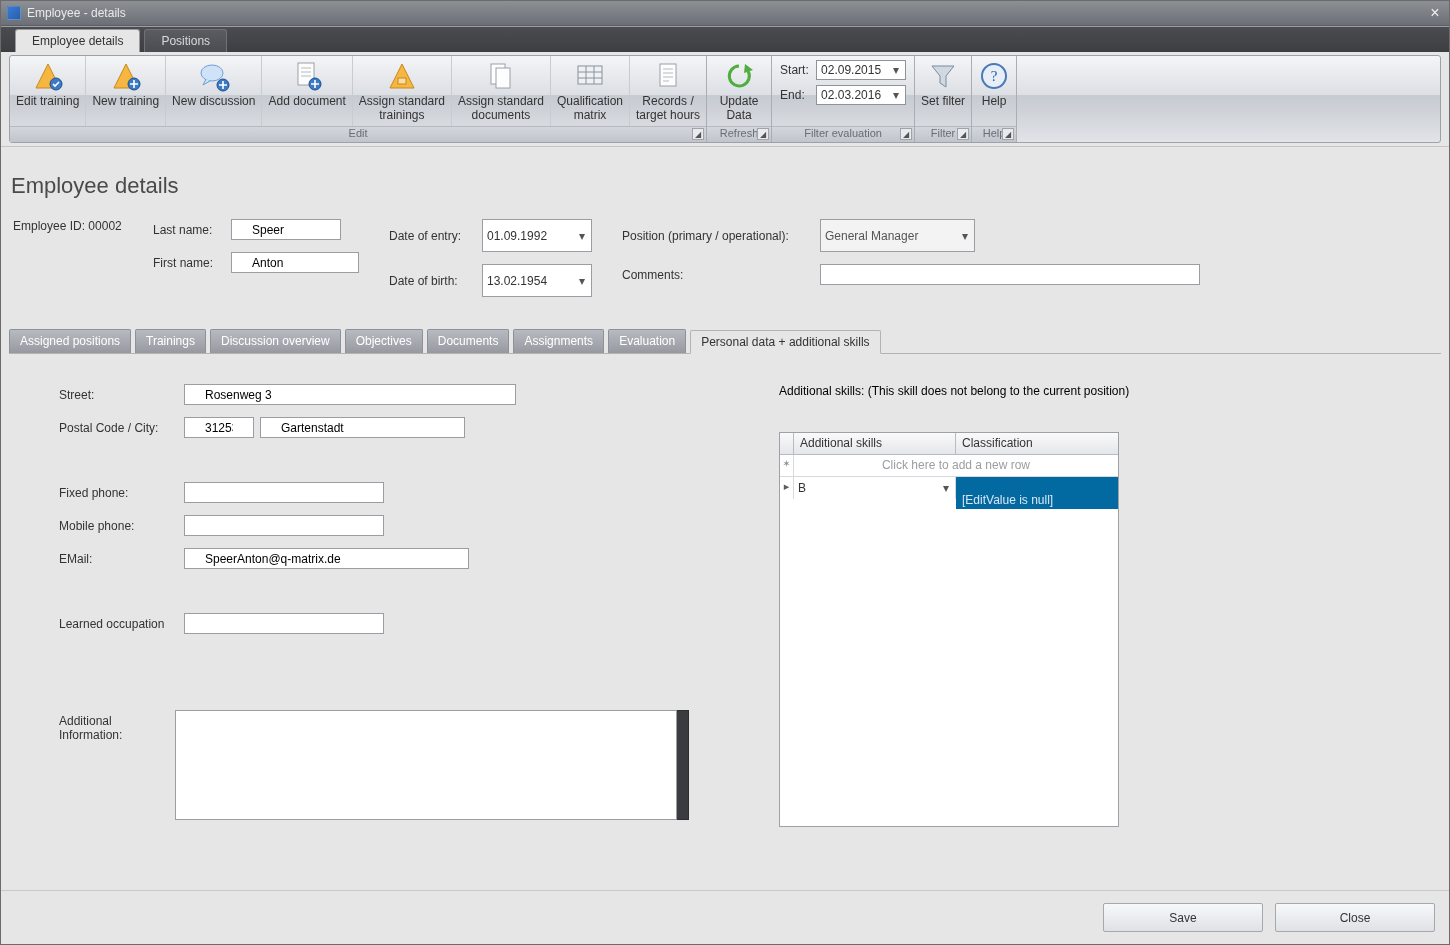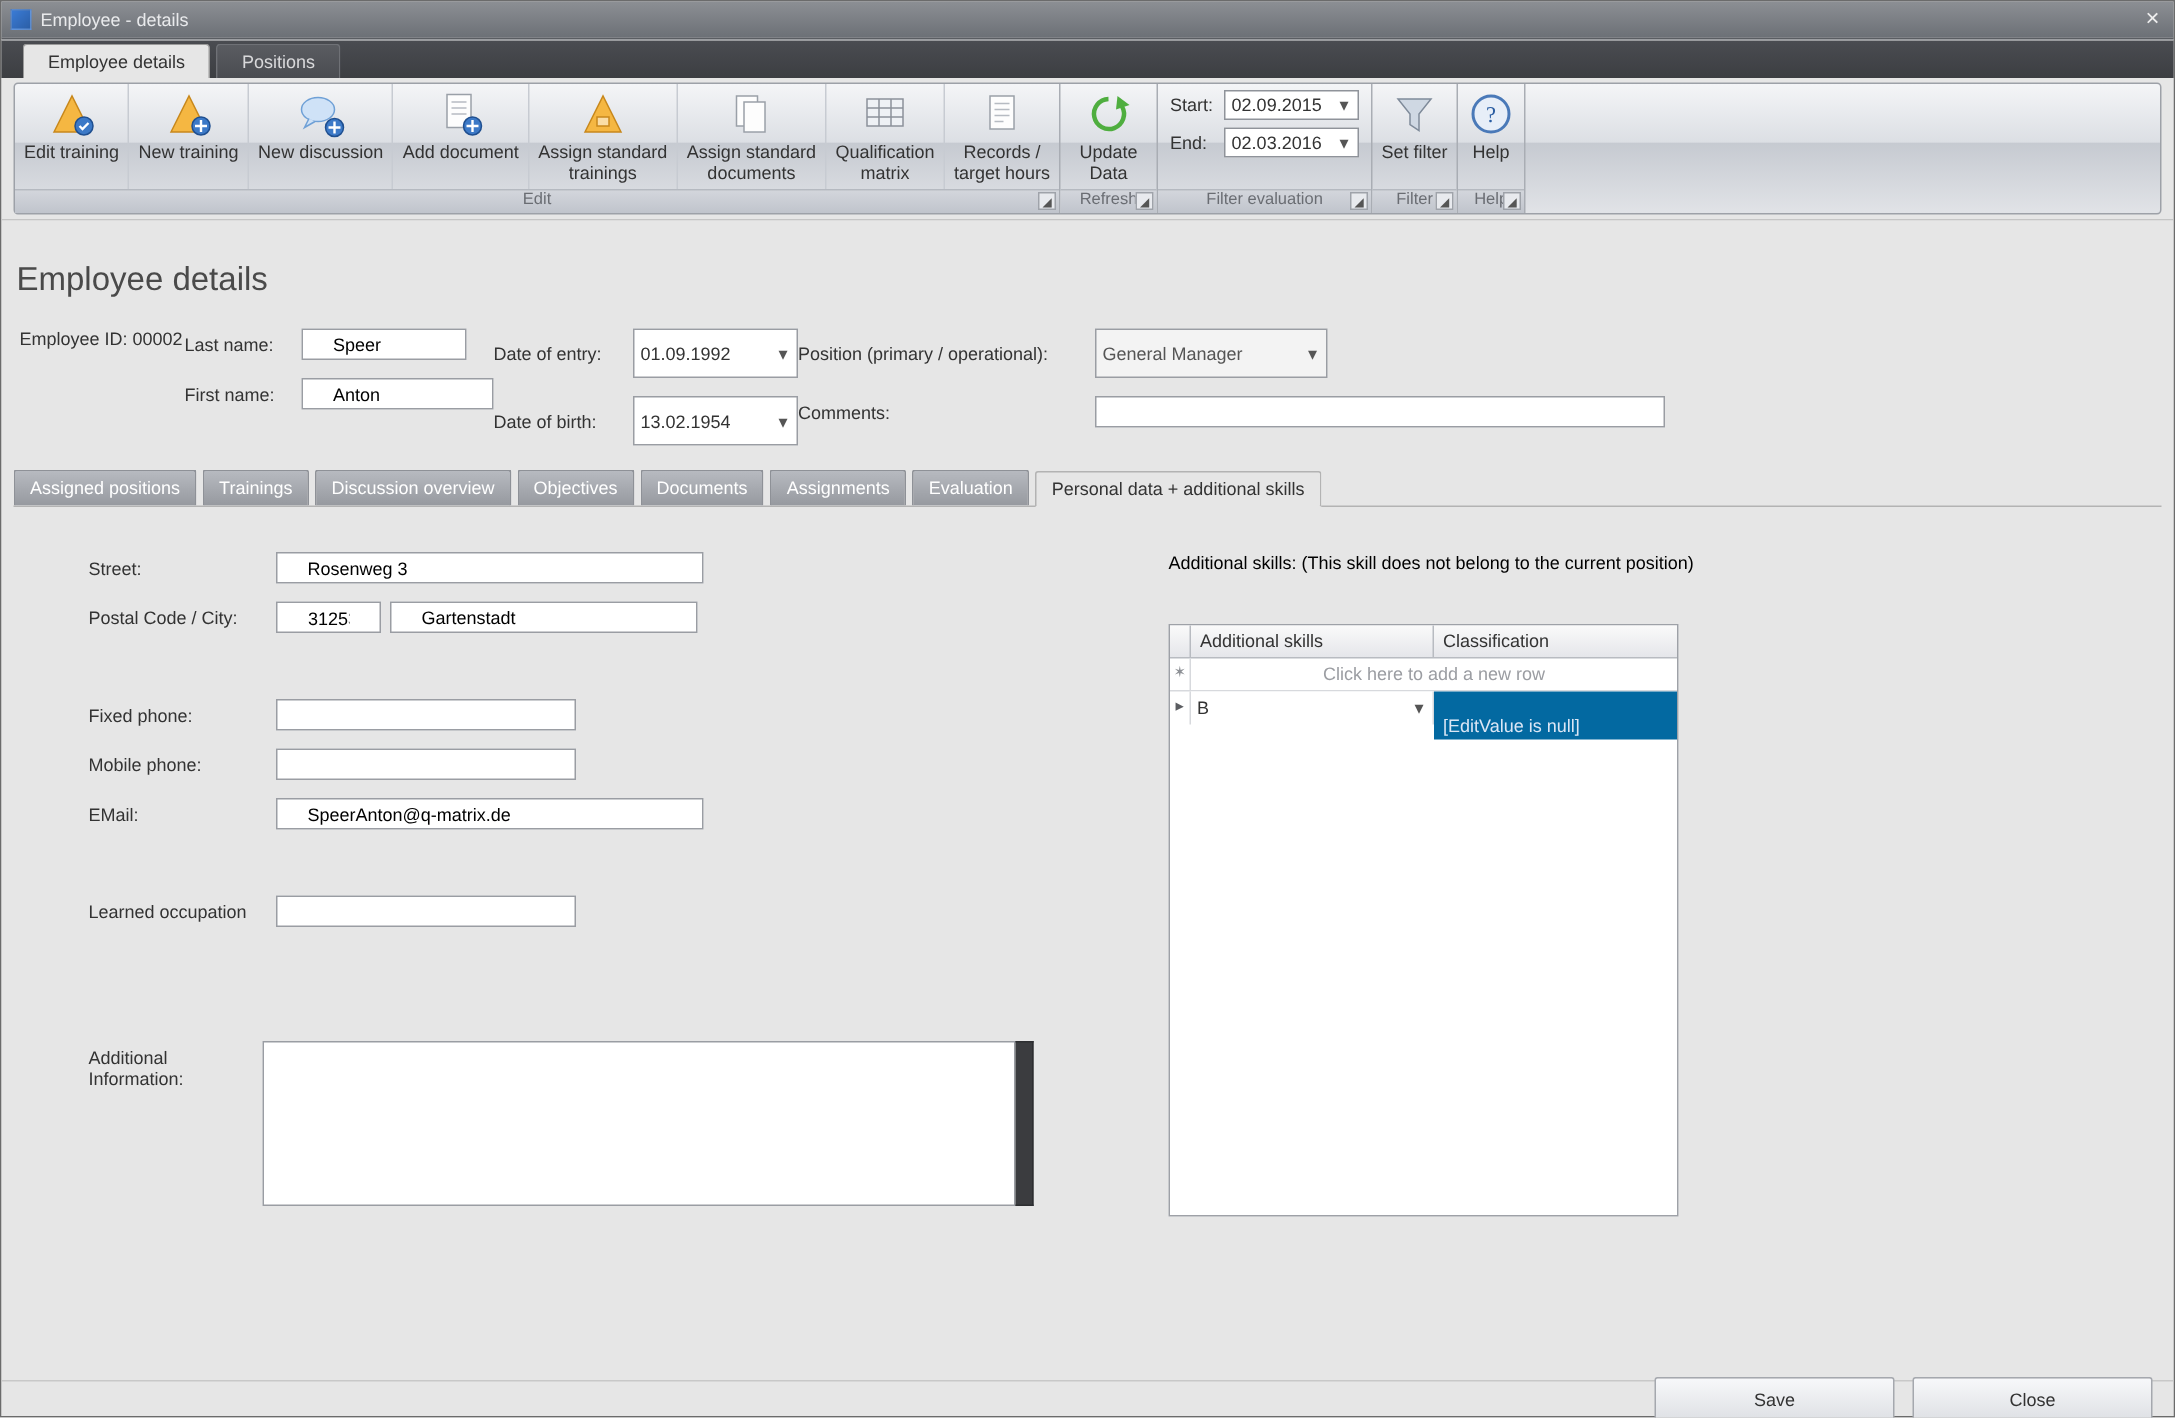--- a/index.html
+++ b/index.html
@@ -111,21 +111,21 @@
 .content{
   flex:1;
   background:#e6e6e6;
   padding:8px 8px 0 8px;
   overflow:hidden;
   display:flex;flex-direction:column;
 }
 h1.page-title{
   font-size:22px;font-weight:normal;color:#4a4a4a;margin:18px 0 20px 2px;
 }
-.header-form{display:flex;flex-wrap:wrap;margin-bottom:16px;padding-left:4px;}
+.header-form{display:flex;gap:30px;flex-wrap:wrap;margin-bottom:32px;padding-left:4px;}
 .hf-col{display:flex;flex-direction:column;gap:12px;}
 .hf-row{display:flex;align-items:center;gap:8px;}
 .hf-row .lbl{min-width:110px;color:#333;}
 .txt{
   height:21px;border:1px solid #9a9da3;background:#fff;padding:0 20px;font-size:12px;font-family:inherit;
 }
 .combo{
   height:33px;border:1px solid #9a9da3;background:#fff;display:flex;align-items:center;padding:0 2px 0 4px;font-size:12px;
 }
 .combo .dd{margin-left:auto;width:14px;text-align:center;color:#555;}
@@ -173,21 +173,21 @@
 .grid-row .ind{width:14px;border-right:1px solid #d7d9dd;text-align:center;color:#5b5d61;font-size:11px;padding-top:3px;}
 .grid-row .cell1{
   width:162px;display:flex;align-items:center;background:#fff;border-right:1px solid #d7d9dd;padding:0 2px 0 4px;
 }
 .grid-row .cell1 .dd{margin-left:auto;width:14px;text-align:center;color:#555;}
 .grid-row .cell2{
   flex:1;background:#0369a1;color:#dbe6f5;padding:16px 6px;
 }
 
 .footer{
-  height:24px;border-top:1px solid #c8c8c8;background:#e6e6e6;
+  height:54px;border-top:1px solid #c8c8c8;background:#e6e6e6;
   display:flex;justify-content:flex-end;align-items:center;padding:0 14px;gap:12px;
 }
 .btn{
   width:160px;height:29px;
   background:linear-gradient(to bottom,#f7f8fa,#dfe1e5);
   border:1px solid #a5a8ae;border-radius:2px;
   font-size:12px;color:#333;
   display:flex;align-items:center;justify-content:center;
 }
 
@@ -429,21 +429,21 @@
       <div class="stab">Documents</div>
       <div class="stab">Assignments</div>
       <div class="stab">Evaluation</div>
       <div class="stab active">Personal data + additional skills</div>
     </div>
 
     <div class="tab-body">
       <div class="left-col">
         <div class="frow">
           <span class="flabel">Street:</span>
-          <input class="txt" style="width: 285px;" value="Rosenweg 3">
+          <input class="txt" style="width: 332px;" value="Rosenweg 3">
         </div>
         <div class="frow">
           <span class="flabel">Postal Code / City:</span>
           <input class="txt" style="width: 70px;" value="31253">
           <span style="width:6px;"></span>
           <input class="txt" style="width: 205px;" value="Gartenstadt">
         </div>
         <div class="frow">
             <div class="fgap"></div>
           </div>

